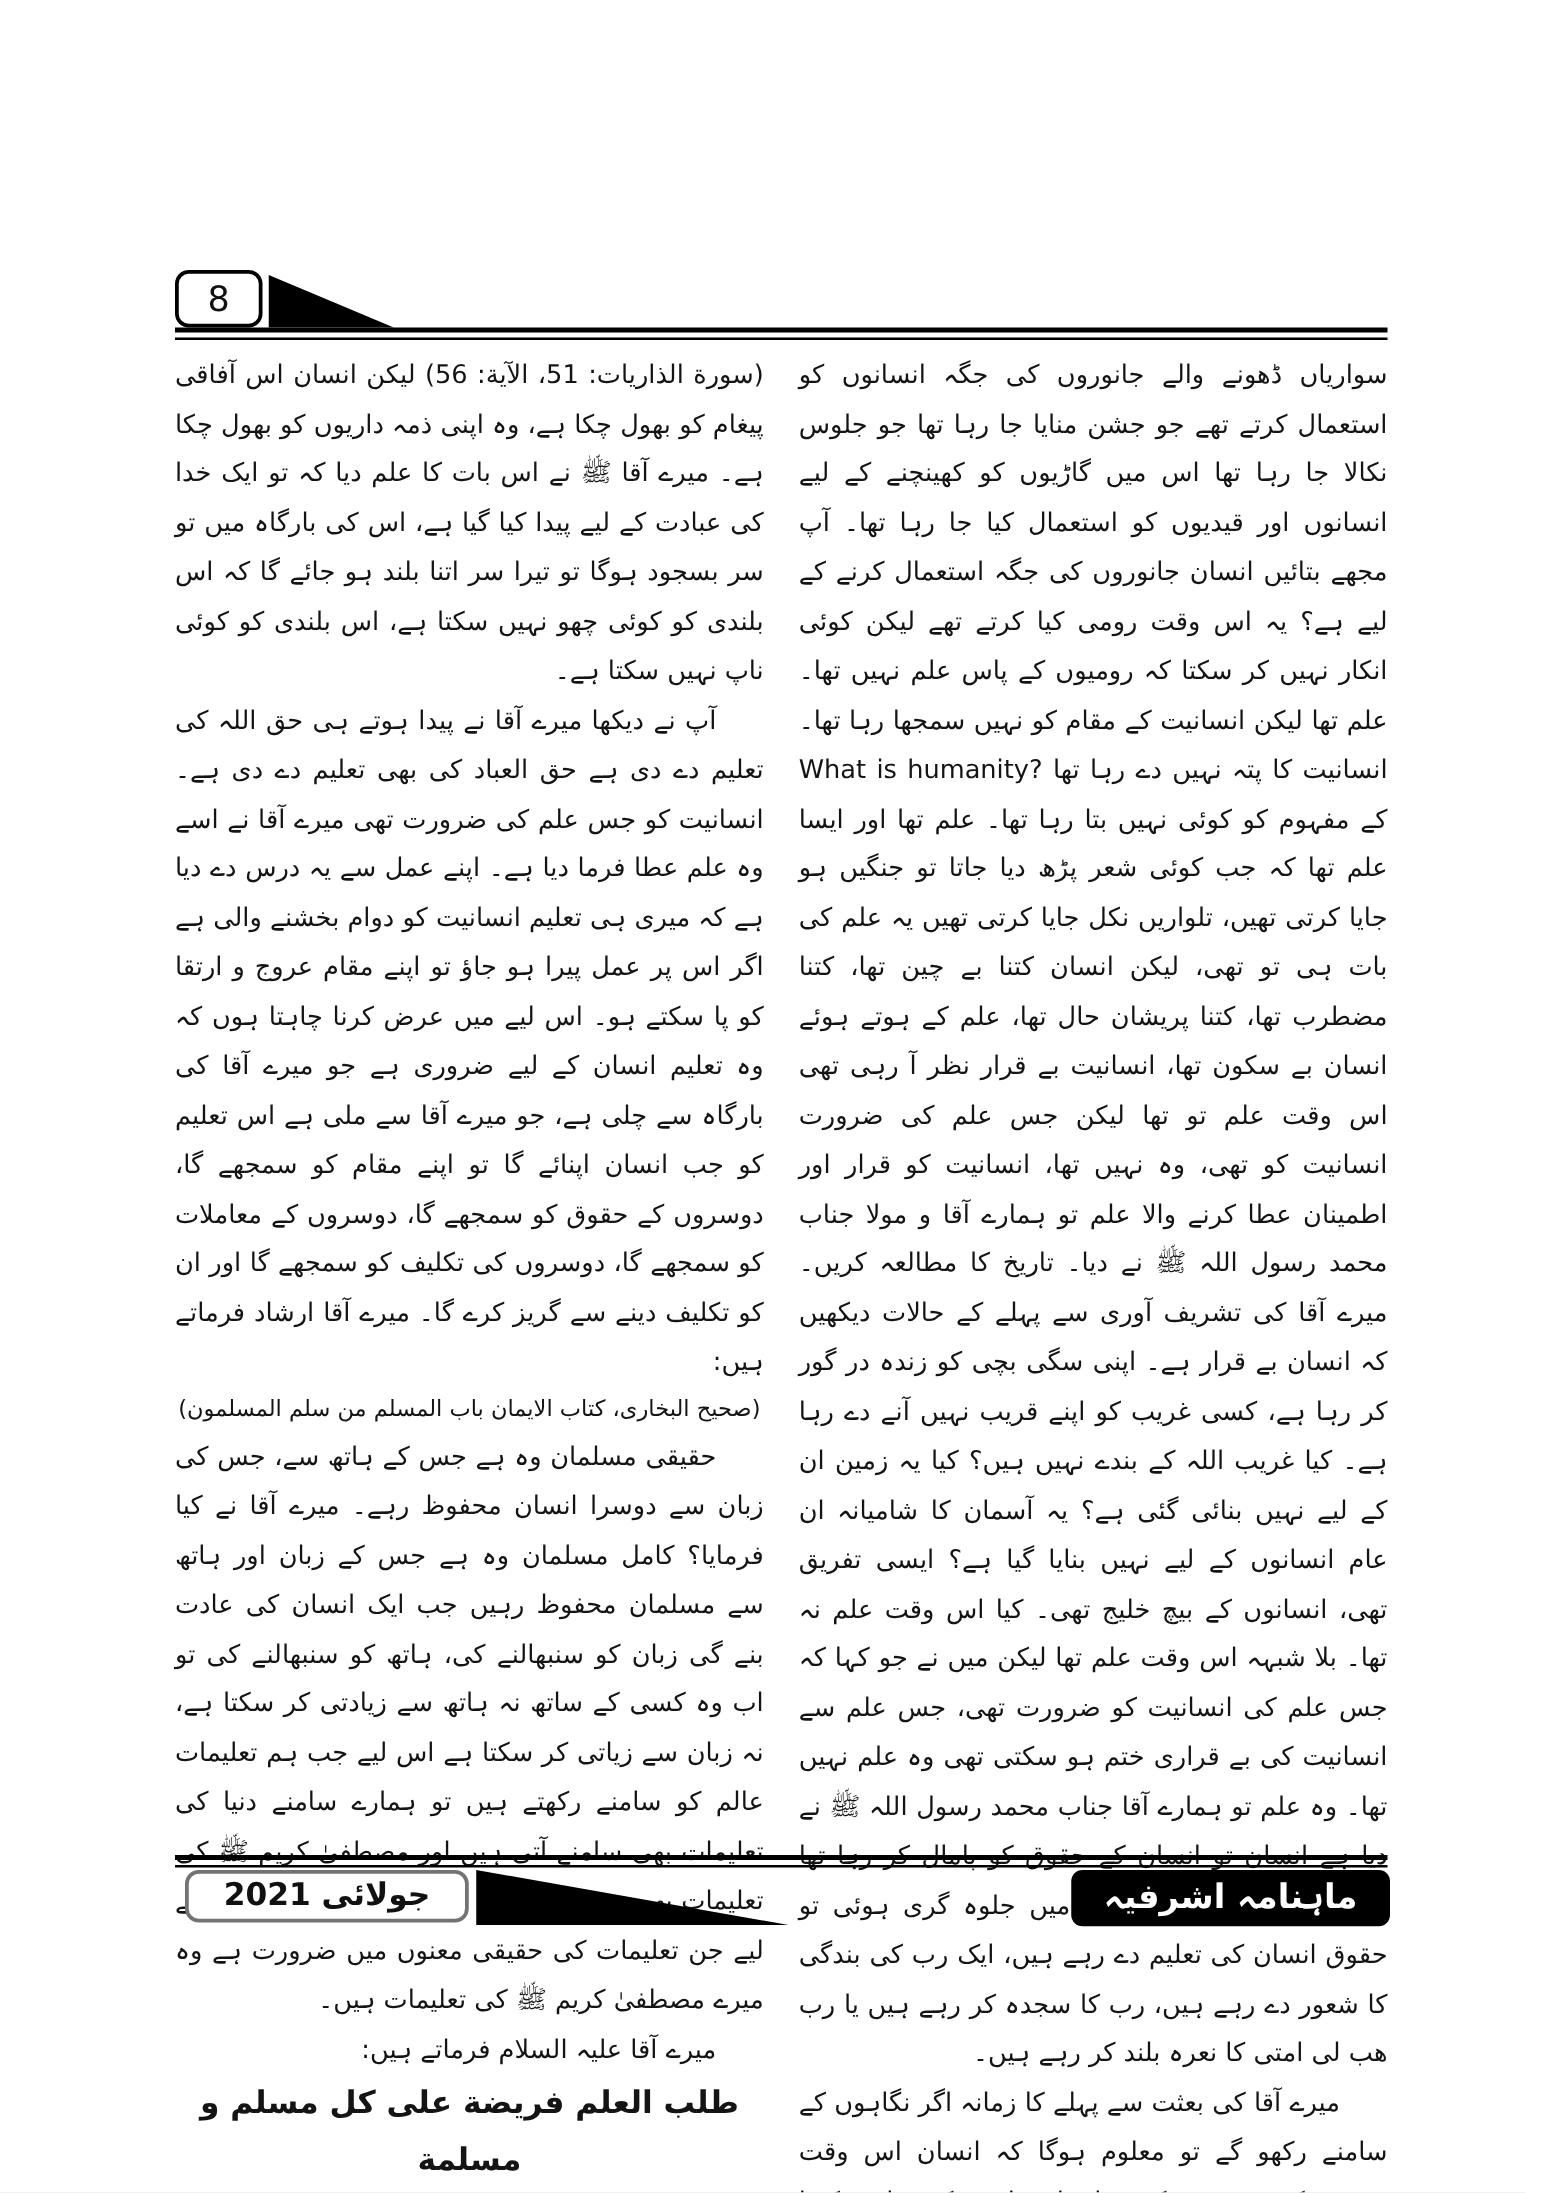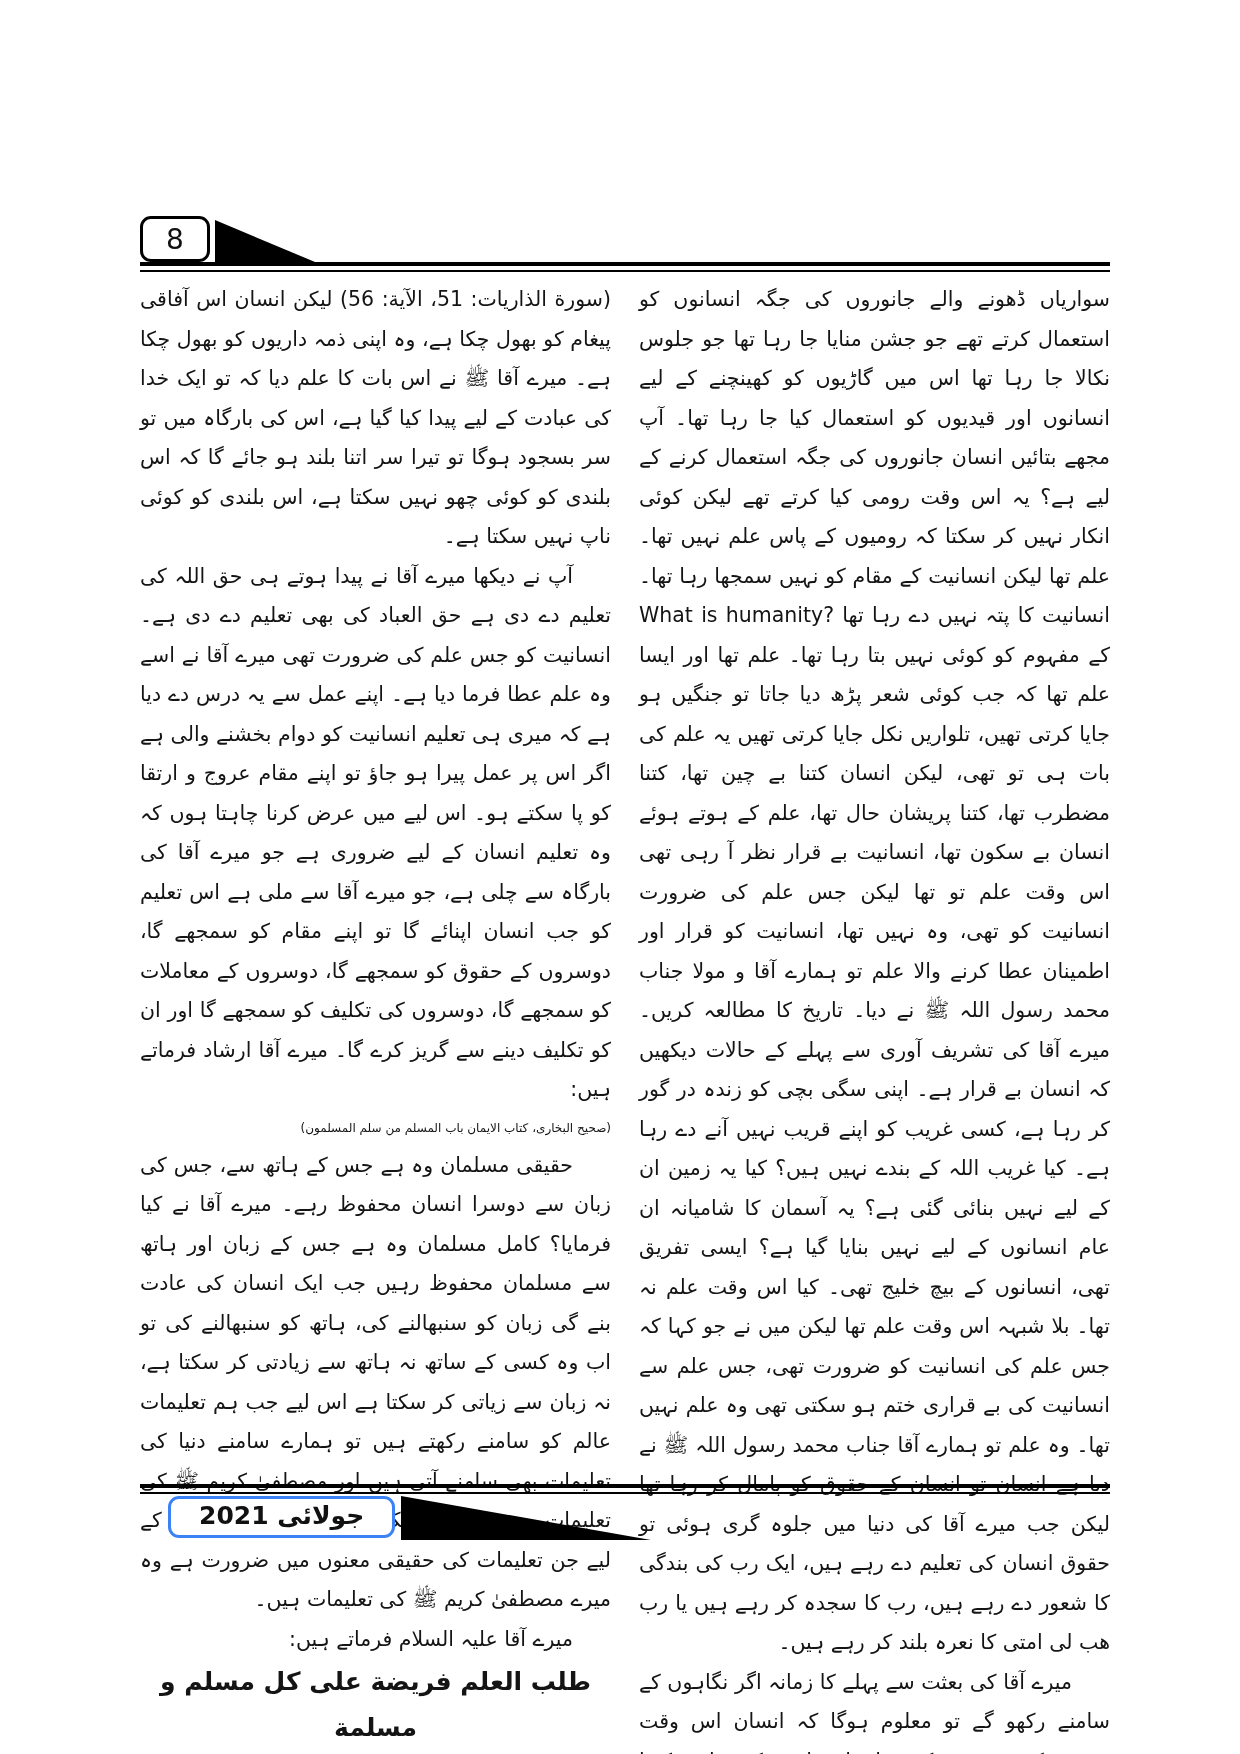--- a/index.html
+++ b/index.html
@@ -37,28 +37,28 @@
     display:flex;direction:rtl;gap:28px;
     margin-top:8px;min-height:1196px;
   }
   .col{flex:1 1 0;text-align:justify;font-size:20.5px;line-height:39.5px;color:#141414;}
   .col p{margin:0;}
   .col p.indent{text-indent:38px;}
   .hadith{
     text-align:center;font-weight:bold;font-size:25px;line-height:46px;
     margin:3px 0 0 0;direction:rtl;
   }
-  .ref{font-size:12px;line-height:36px;direction:rtl;}
+  .ref{text-align:center;font-size:18px;line-height:36px;direction:rtl;}
 
   
   .ftr-rule{position:absolute;left:140px;width:970px;top:1484px;}
   .ftr-left{position:absolute;left:148px;top:1496px;display:flex;align-items:flex-start;}
   .datebox{
-    border:3px solid #3b82f6;border-radius:11px;background:#fff;
-    padding:2px 28px 5px 28px;font-size:25px;font-weight:bold;direction:rtl;white-space:nowrap;margin-left:20px;
+    border:3px solid #737373;border-radius:11px;background:#fff;
+    padding:2px 28px 5px 28px;font-size:25px;font-weight:bold;direction:rtl;white-space:nowrap;
   }
   .ftr-wedge{width:0;height:0;border-bottom:44px solid #000;border-right:250px solid transparent;margin-left:6px;}
   .ftr-right{
     position:absolute;right:128px;top:1496px;
     background:#000;color:#fff;border-radius:9px;
     padding:5px 26px 8px 26px;font-size:27px;font-weight:bold;direction:rtl;white-space:nowrap;
   }
 </style>
 </head>
 <body>
@@ -97,13 +97,16 @@
     </div>
   </div>
 
   <div class="ftr-rule rule-double"></div>
   <div class="ftr-left">
     <div class="datebox">
       <span>جولائی 2021</span>
     </div>
     <div class="ftr-wedge"></div>
   </div>
+  <div class="ftr-right">
+    <span>ماہنامہ اشرفیہ</span>
+  </div>
 </div>
 
 </body></html>

